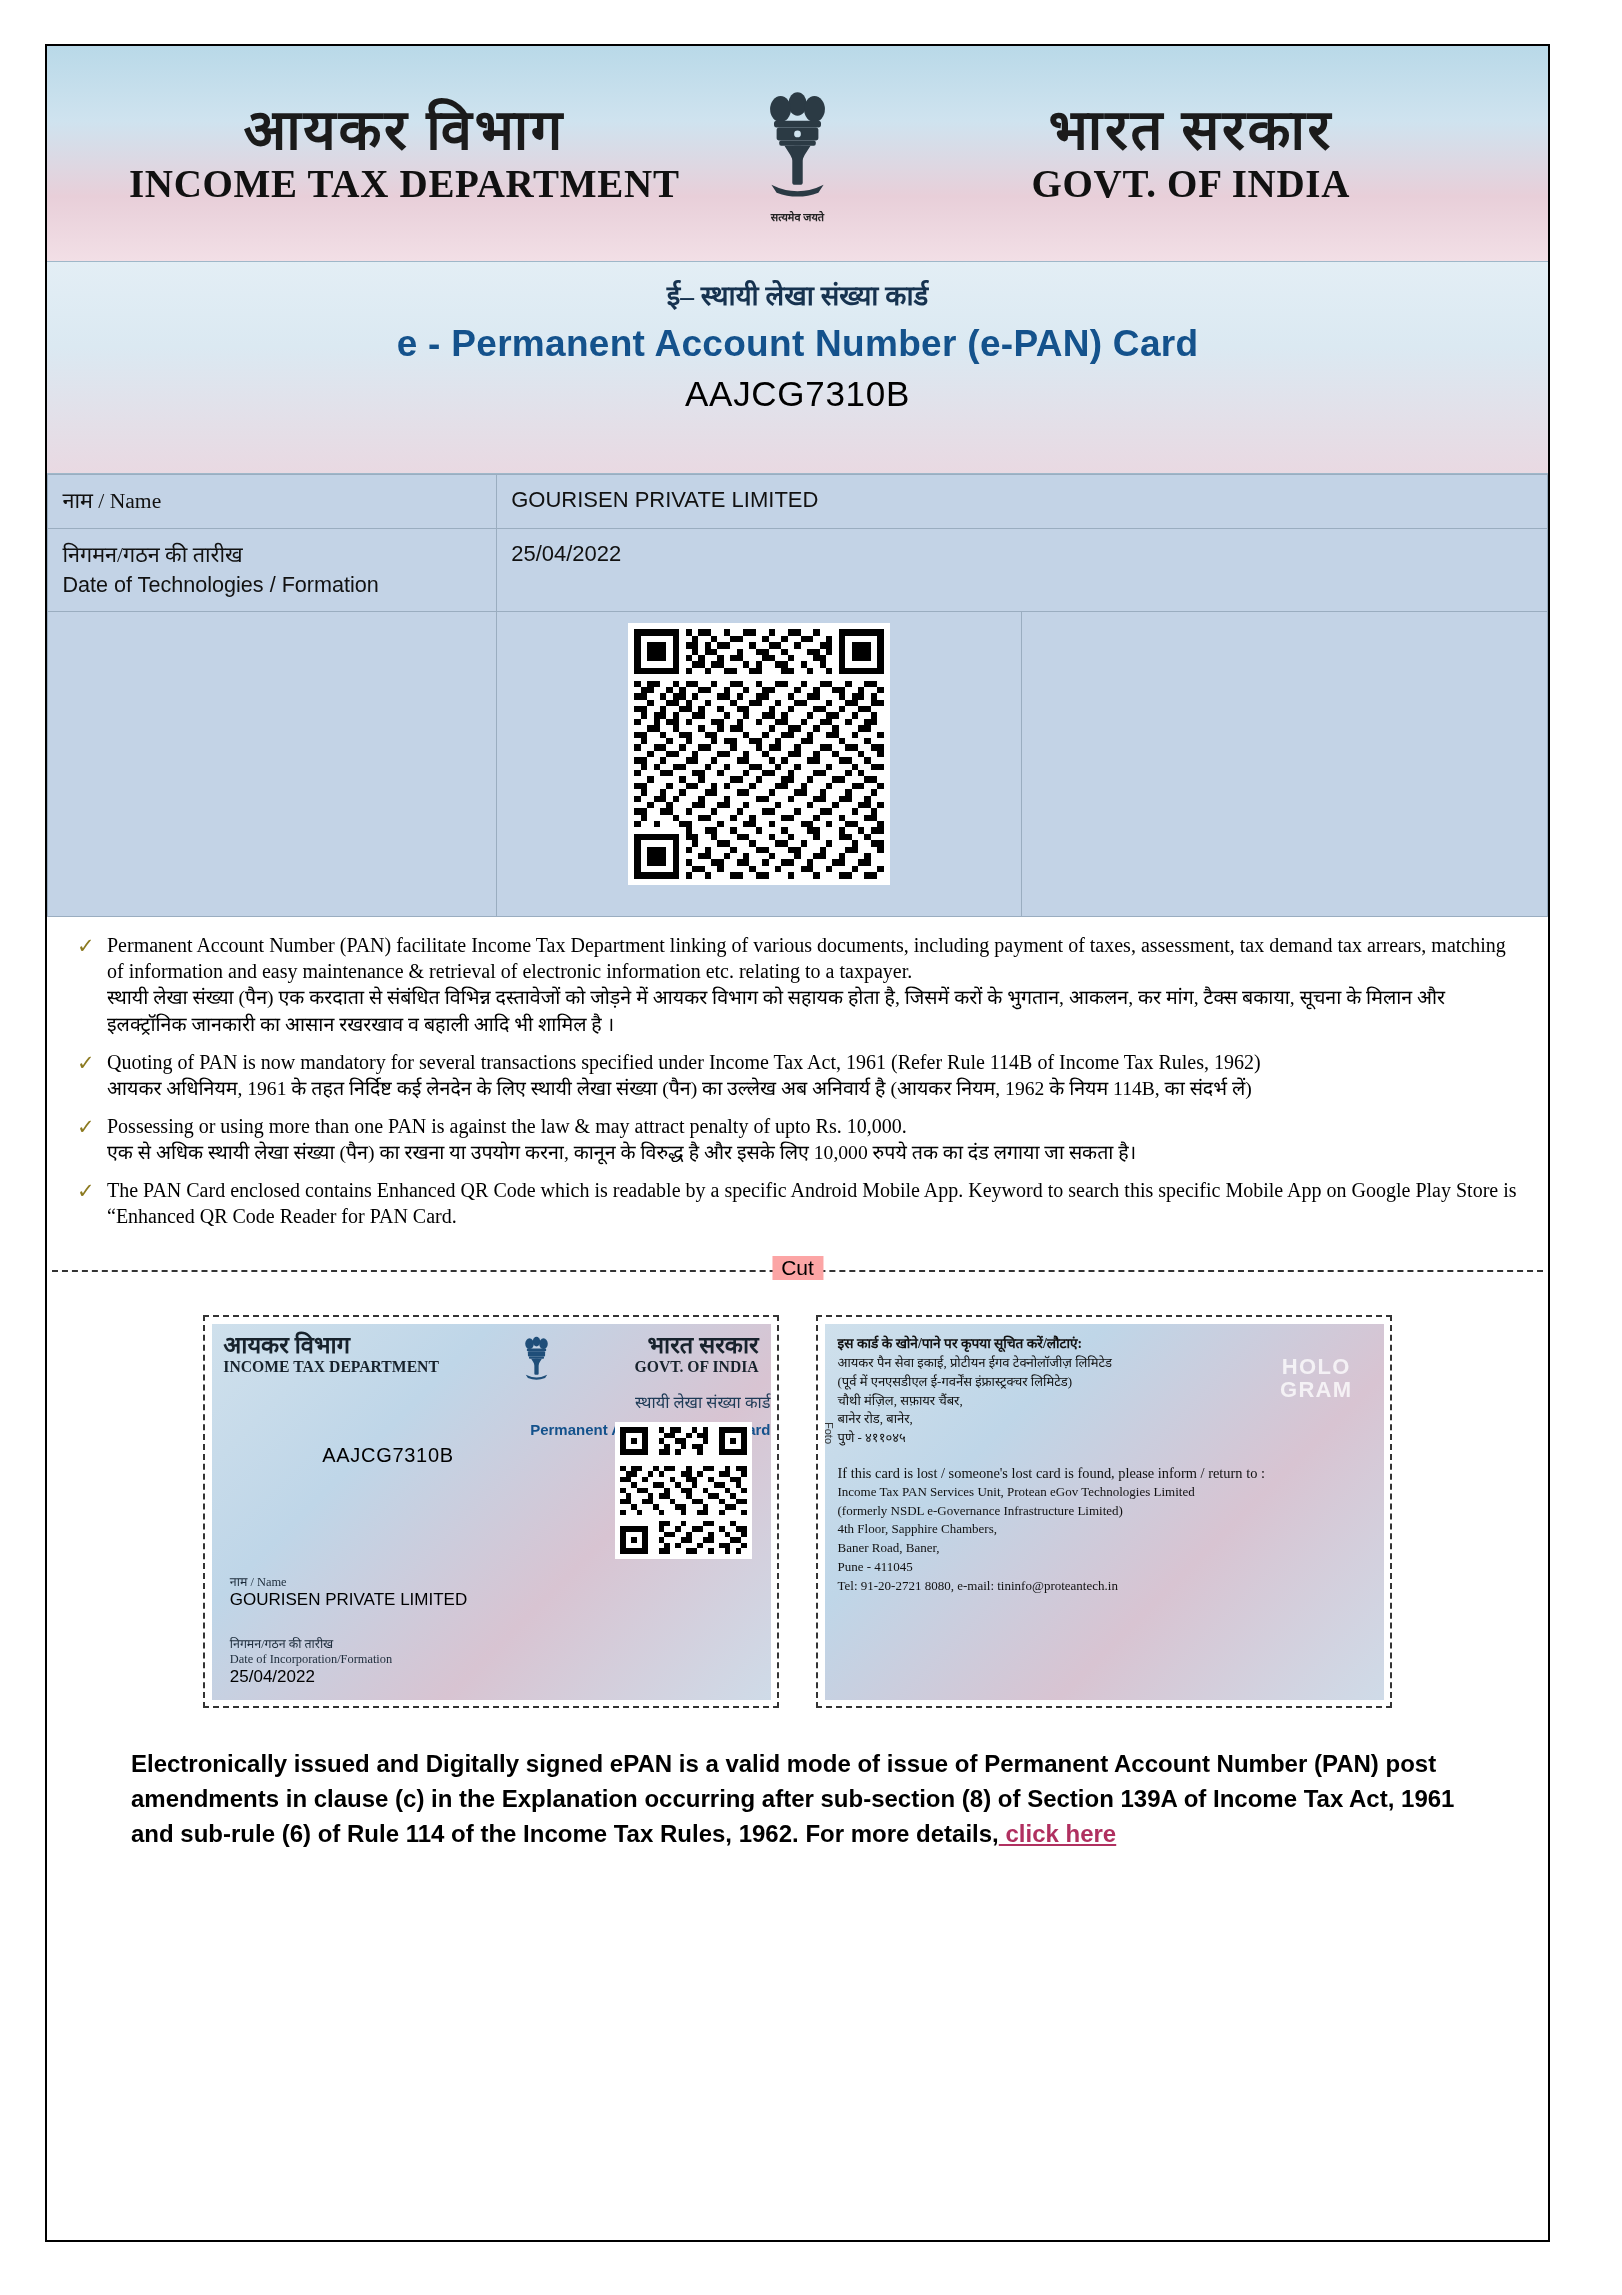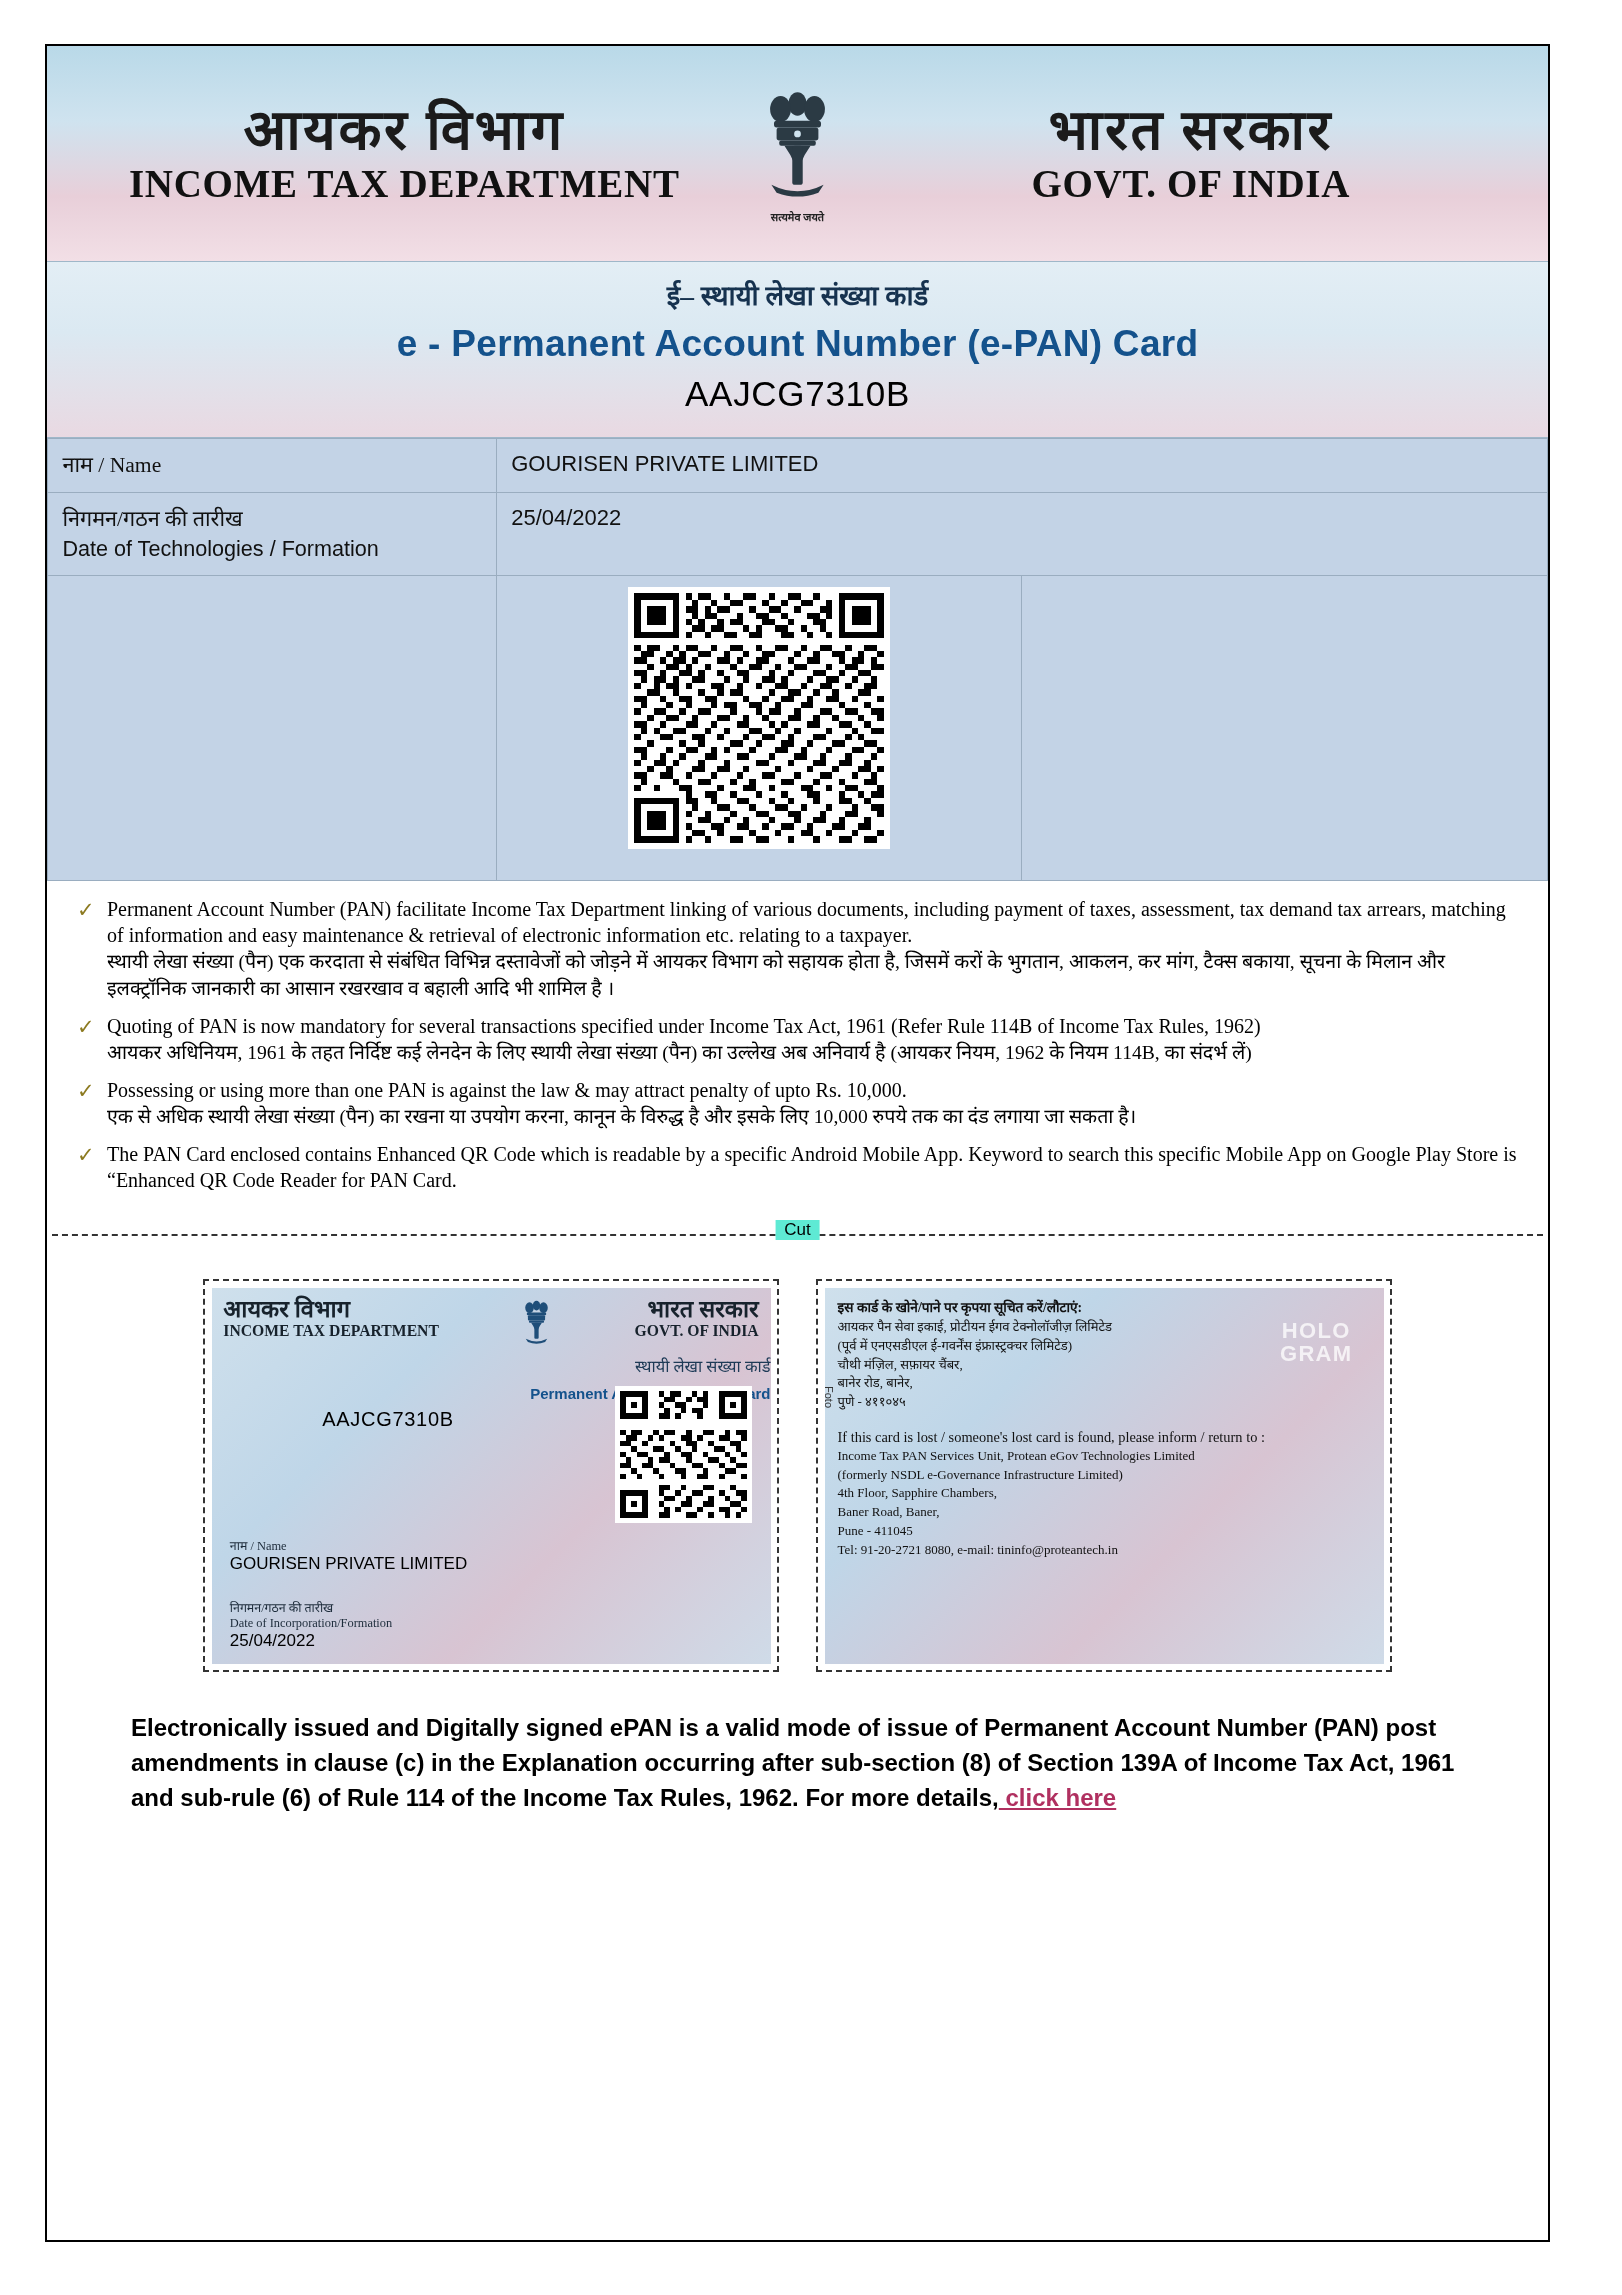--- a/index.html
+++ b/index.html
@@ -66,21 +66,21 @@
   .emblem-motto {
     font-family: "Liberation Serif", serif;
     font-size: 11px;
     font-weight: 700;
     color: #222;
     margin-top: 1.3px;
   }
   
   .title-band {
     position: relative;
-    height: 176px;
+    height: 212px;
     background: linear-gradient(180deg, #e3eef5 0%, #dbe9f2 40%, #e9d9e2 100%);
     text-align: center;
     padding-top: 14.4px;
     box-sizing: border-box;
     border-bottom: 1.3px solid #9fb7c9;
   }
   .title-hindi {
     font-family: "Liberation Serif", serif;
     font-size: 27.5px;
     color: #16324f;
@@ -178,23 +178,23 @@
     top: 50%;
     left: 5.2px;
     right: 5.2px;
     border-top: 2px dashed #333;
   }
   .cutline .cut-label {
     position: absolute;
     left: 50%;
     transform: translateX(-50%);
     top: 1.3px;
-    background: #5eead4;
+    background: #fca5a5;
     padding: 0 9.2px;
-    font-size: 17px;
+    font-size: 21px;
     color: #000;
   }
   
   .cards {
     display: flex;
     justify-content: center;
     gap: 37px;
     padding: 23.6px 0 13px 0;
   }
   .card {

